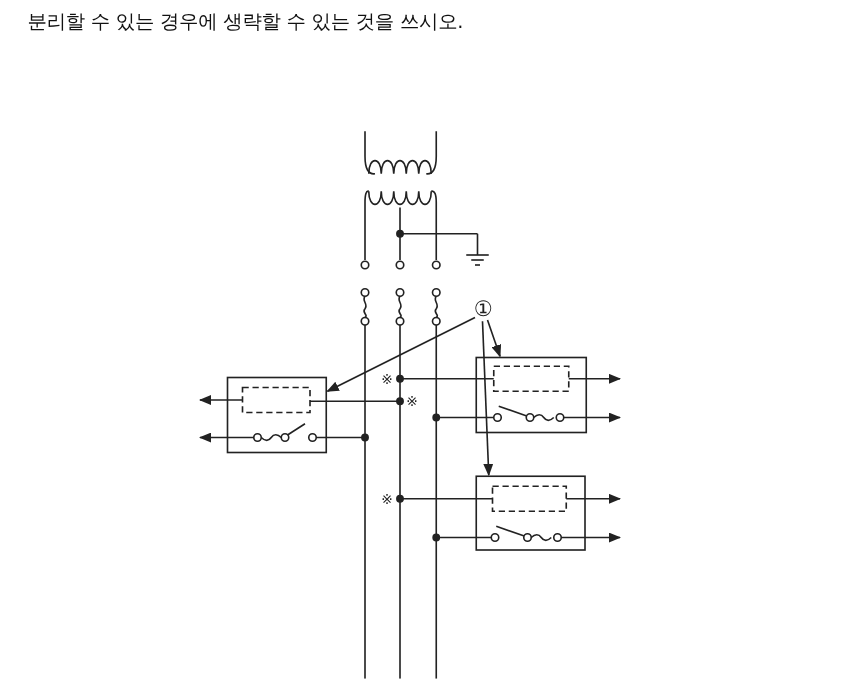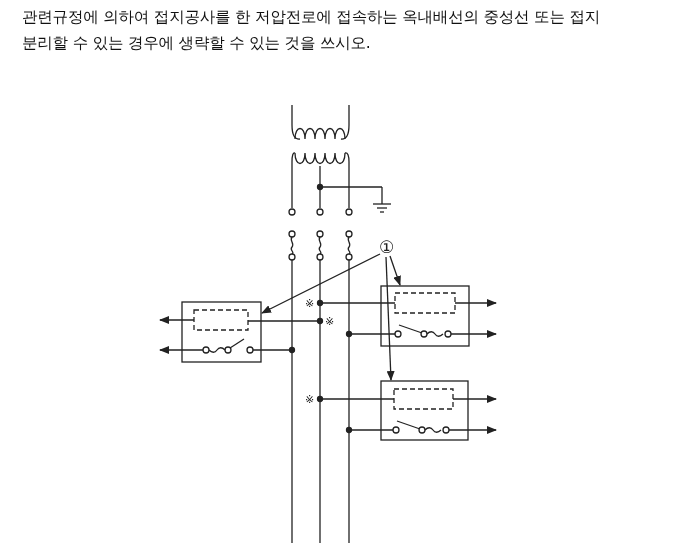--- a/index.html
+++ b/index.html
@@ -8,21 +8,20 @@
   .question { position: absolute; left: 22px; top: 4px; width: 640px;
               font-size: 15.5px; line-height: 26px; letter-spacing: -0.2px; }
   .question p { margin: 0; }
   svg.diagram { position: absolute; left: 0; top: 0; }
   .lbl { font-family: "DejaVu Sans", sans-serif; fill: #222; }
 </style>
 </head>
 <body>
 
 <div class="question">
-  <p>관련규정에 의하여 접지공사를 한 저압전로에 접속하는 옥내배선의 중성선 또는 접지</p>
   <p>분리할 수 있는 경우에 생략할 수 있는 것을 쓰시오.</p>
 </div>
 
 <svg class="diagram" width="676" height="543" viewBox="0 0 676 543" xmlns="http://www.w3.org/2000/svg">
   <defs>
     <marker id="arr" markerWidth="10" markerHeight="8" refX="9" refY="4" orient="auto" markerUnits="userSpaceOnUse">
       <path d="M0,0 L10,4 L0,8 Z" fill="#222"></path>
     </marker>
   </defs>
   <g stroke="#222" stroke-width="1.3" fill="none">

